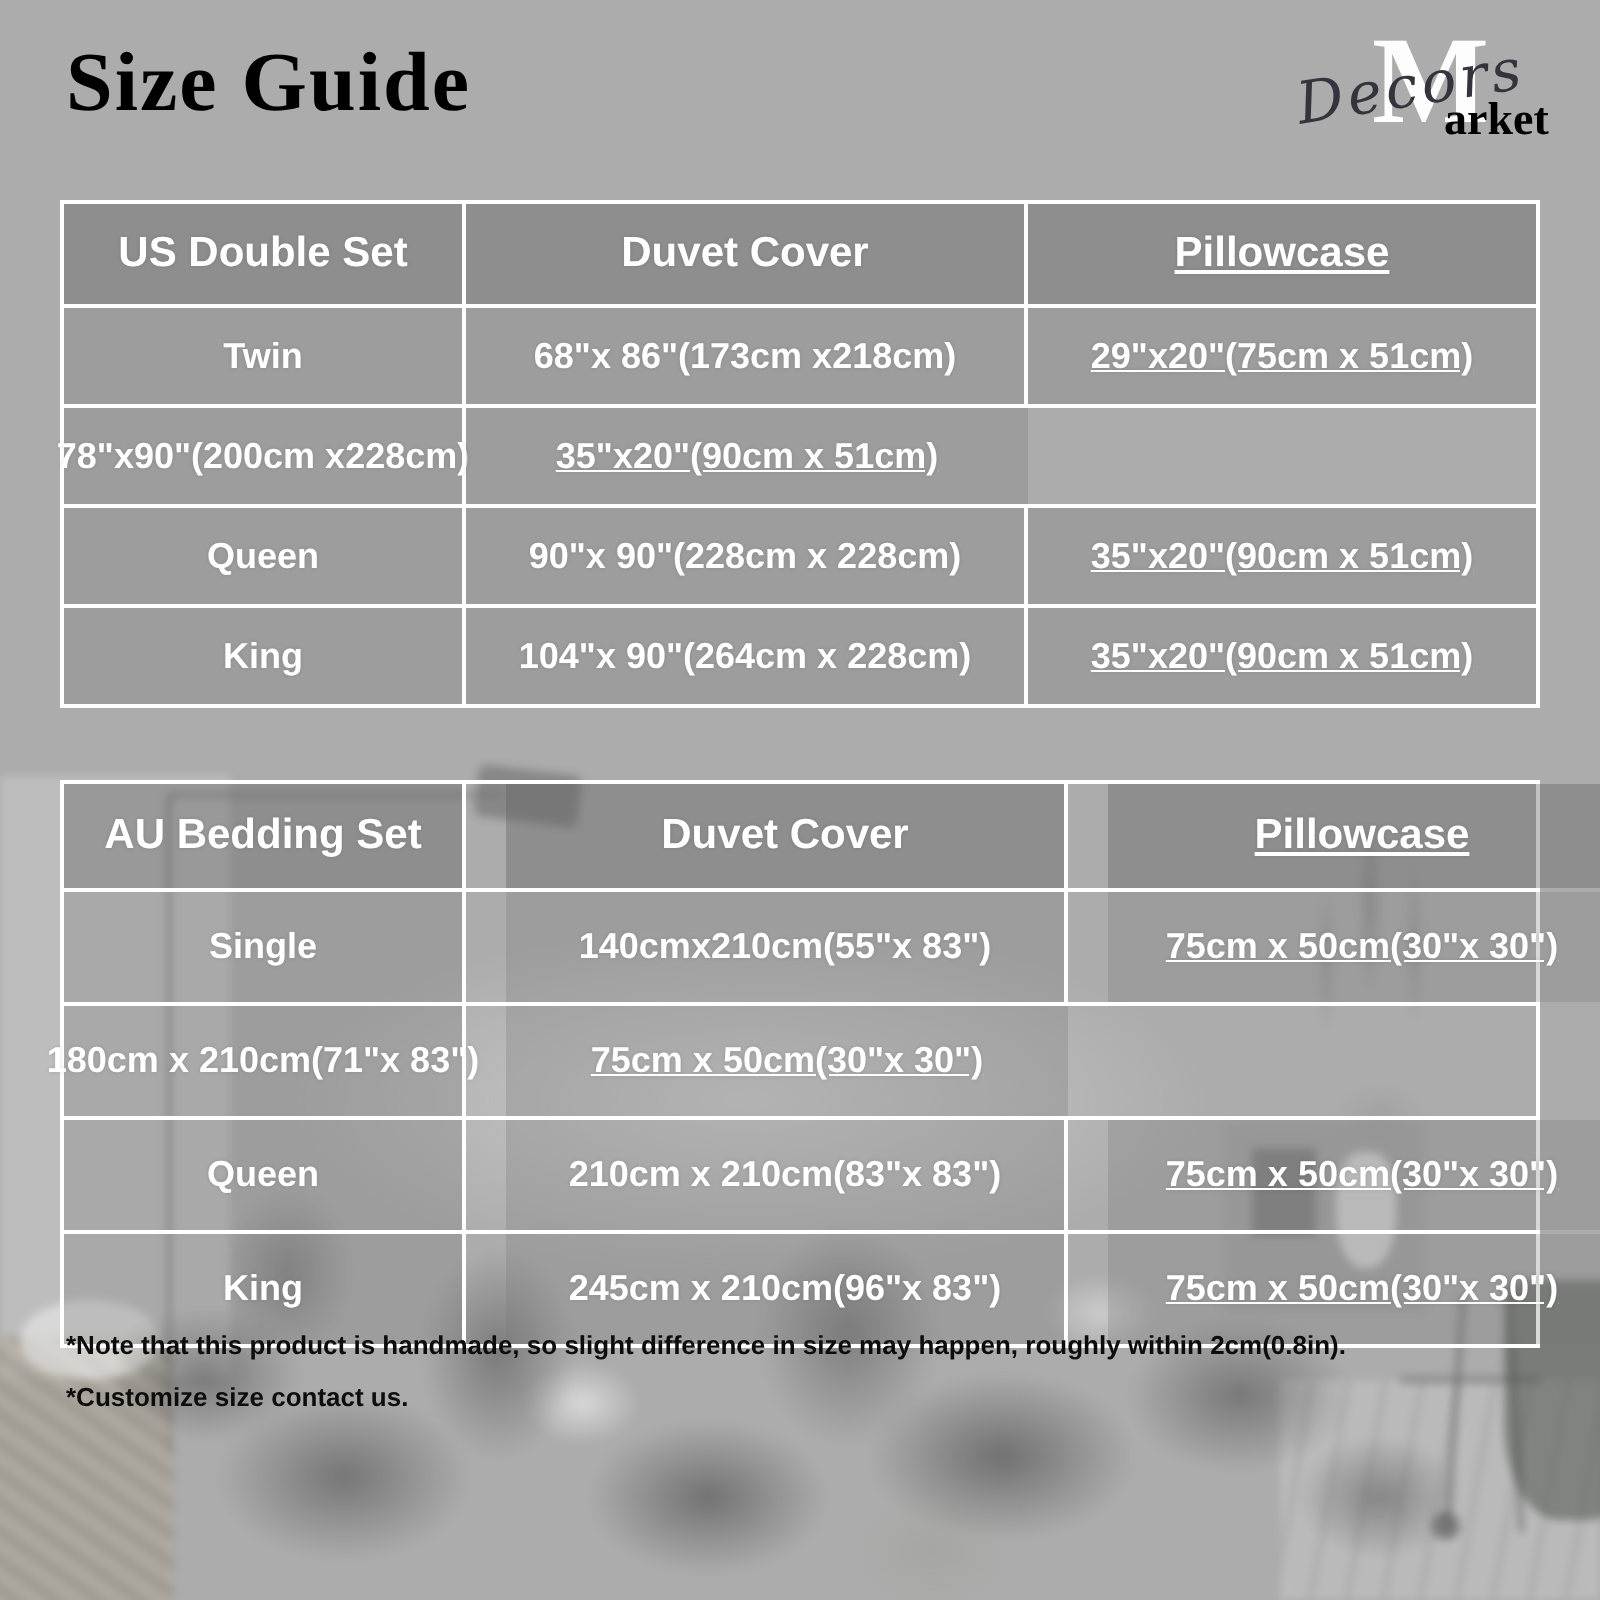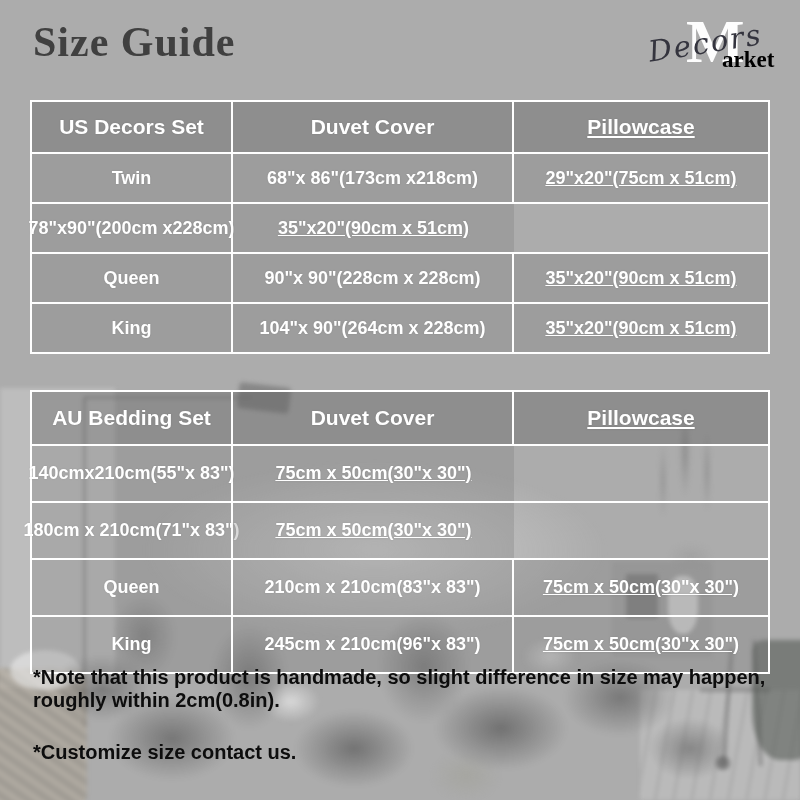--- a/index.html
+++ b/index.html
@@ -46,21 +46,21 @@
       radial-gradient(ellipse 95px 60px at 63% 65%,rgba(55,55,55,.50),transparent 70%),
       radial-gradient(ellipse 40px 28px at 70% 30%,rgba(235,235,235,.5),transparent 70%),
       radial-gradient(ellipse 80px 55px at 80% 50%,rgba(65,65,65,.48),transparent 70%),
       radial-gradient(ellipse 60px 45px at 90% 75%,rgba(70,70,70,.45),transparent 70%),
       radial-gradient(ellipse 50px 36px at 58% 88%,rgba(160,160,150,.5),transparent 70%),
       radial-gradient(ellipse 46px 60px at 12% 20%,rgba(82,82,82,.42),transparent 70%);}
   
   .page-title{
     position:absolute;left:33px;top:18px;
     font-family:"Liberation Serif",serif;font-weight:bold;
-    font-size:42px;color:#404040;letter-spacing:1px;z-index:3;
+    font-size:42px;color:#000000;letter-spacing:1px;z-index:3;
   }
   .logo{position:absolute;left:650px;top:12px;width:140px;height:70px;z-index:3;}
   .logo-m{position:absolute;left:36px;top:-6px;font-family:"Liberation Serif",serif;font-weight:bold;font-size:62px;color:#fdfdfd;}
   .logo-script{position:absolute;left:-2px;top:14px;font-family:"DejaVu Serif",serif;font-style:italic;font-size:29px;color:#34343e;transform:rotate(-9deg);letter-spacing:2px;}
   .logo-rest{position:absolute;left:72px;top:35px;font-family:"Liberation Serif",serif;font-weight:bold;font-size:23px;color:#000000;}
   
   .size-table{
     position:absolute;left:30px;width:740px;z-index:2;
     border:2px solid #ffffff;box-sizing:border-box;
   }
@@ -75,25 +75,25 @@
     white-space:nowrap;
   }
   .t-cell:last-child{border-right:none;text-decoration:underline;}
   .t-header .t-cell{font-size:21px;background:rgba(95,95,95,.38);}
   #us-table{top:100px;}
   #us-table .t-header{height:50px;}
   #us-table .t-row{height:48px;}
   #us-table .t-row.t-header{height:50px;}
   #au-table{top:390px;}
   #au-table .t-header{height:52px;}
-  #au-table .t-row{height:55px;}
+  #au-table .t-row{height:55px;gap:20px;}
   #au-table .t-row.t-header{height:52px;}
   
-  .notes{position:absolute;left:33px;top:666px;width:748px;z-index:2;color:#0d0d0d;font-weight:bold;font-size:20px;line-height:1.15;}
-  .note2{margin-top:29px;}
+  .notes{position:absolute;left:33px;top:666px;width:748px;z-index:2;color:#0d0d0d;font-weight:bold;font-size:13px;line-height:1.15;}
+  .note2{margin-top:11px;}
 </style>
 </head>
 <body>
 
 <div class="canvas">
 
   <div class="scene">
     <div class="windowlight"></div>
     <div class="lamp-pole"></div>
     <div class="lamp-arm"></div>
@@ -116,21 +116,21 @@
 
   <div class="page-title">Size Guide</div>
   <div class="logo">
     <span class="logo-m">M</span>
     <span class="logo-script">Decors</span>
     <span class="logo-rest">arket</span>
   </div>
 
   <div class="size-table" id="us-table">
     <div class="t-row t-header">
-      <div class="t-cell">US Decors Set</div>
+      <div class="t-cell">US Double Set</div>
       <div class="t-cell">Duvet Cover</div>
       <div class="t-cell">Pillowcase</div>
     </div>
     <div class="t-row">
       <div class="t-cell">Twin</div>
       <div class="t-cell">68"x 86"(173cm x218cm)</div>
       <div class="t-cell">29"x20"(75cm x 51cm)</div>
     </div>
     <div class="t-row">
       <div class="t-cell">78"x90"(200cm x228cm)</div>
@@ -148,20 +148,21 @@
     </div>
   </div>
 
   <div class="size-table" id="au-table">
     <div class="t-row t-header">
       <div class="t-cell">AU Bedding Set</div>
       <div class="t-cell">Duvet Cover</div>
       <div class="t-cell">Pillowcase</div>
     </div>
     <div class="t-row">
+      <div class="t-cell">Single</div>
       <div class="t-cell">140cmx210cm(55"x 83")</div>
       <div class="t-cell">75cm x 50cm(30"x 30")</div>
     </div>
     <div class="t-row">
       <div class="t-cell">180cm x 210cm(71"x 83")</div>
       <div class="t-cell">75cm x 50cm(30"x 30")</div>
     </div>
     <div class="t-row">
       <div class="t-cell">Queen</div>
       <div class="t-cell">210cm x 210cm(83"x 83")</div>

